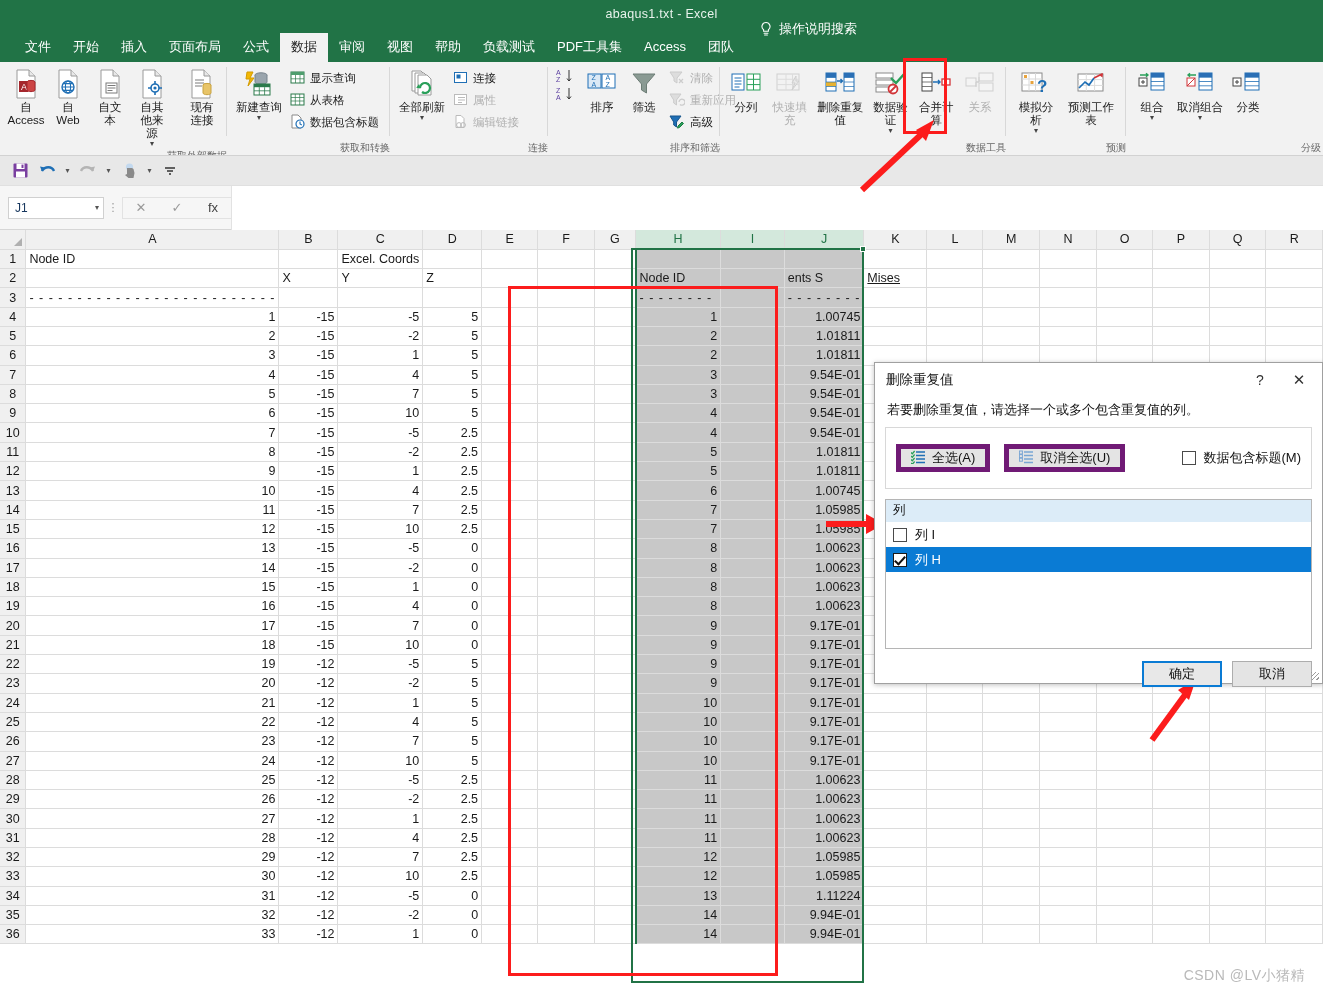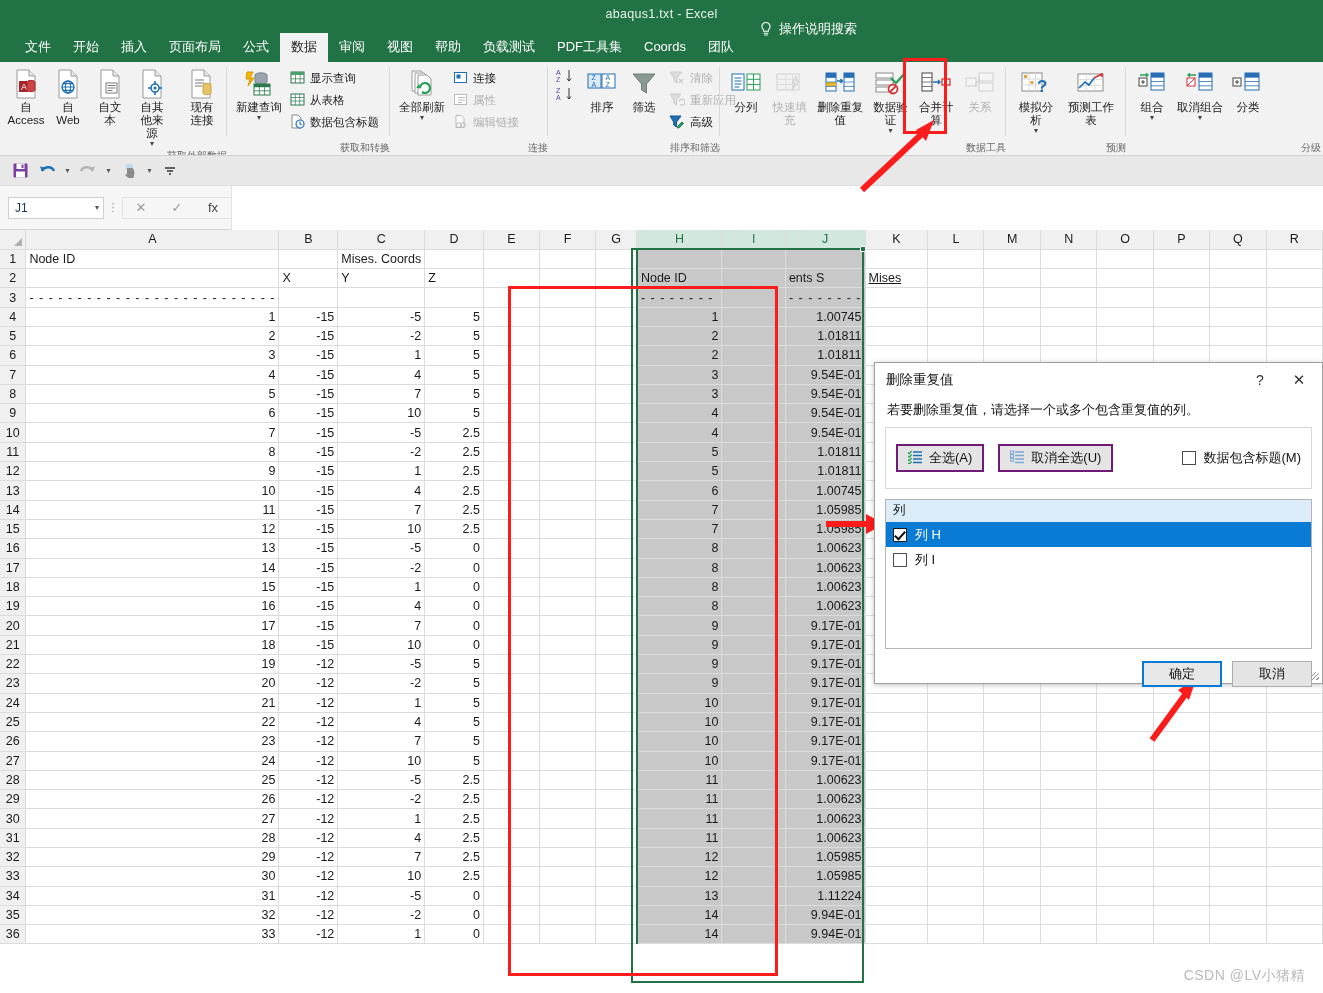--- a/index.html
+++ b/index.html
@@ -146,21 +146,21 @@
   #dlg .dtitle .sp{ flex:1; }
   #dlg .qmark{ width:32px;text-align:center;font-size:14px;color:#333;cursor:default; }
   #dlg .xbtn{ width:46px;height:34px;display:flex;align-items:center;justify-content:center;
               font-size:15px;color:#333;cursor:default; }
   #dlg .dtext{ padding:4px 12px 8px 12px; font-size:13px; }
   #dlg .panel{
     margin:0 10px; border:1px solid #d8d8d8; height:62px;
     display:flex; align-items:center; padding:0 10px;
   }
   .selbtn{
-    height:28px; background:#e4e4e4; border:2px solid #701a75;
+    height:28px; background:#e4e4e4; border:5px solid #701a75;
     display:flex;align-items:center;gap:6px; padding:0 10px; font-size:13px; cursor:default;
   }
   .chkwrap{ display:flex;align-items:center;gap:8px; font-size:13px; }
   .cbox{ width:14px;height:14px;border:1px solid #4a4a4a;background:#fff;
          display:inline-block; position:relative; }
   .cbox.on::after{
     content:""; position:absolute; left:3px; top:0px; width:4px;height:9px;
     border:solid #111; border-width:0 2px 2px 0; transform:rotate(42deg);
   }
   #dlg .listbox{
@@ -197,21 +197,21 @@
   <div class="tab">开始</div>
   <div class="tab">插入</div>
   <div class="tab">页面布局</div>
   <div class="tab">公式</div>
   <div class="tab active">数据</div>
   <div class="tab">审阅</div>
   <div class="tab">视图</div>
   <div class="tab">帮助</div>
   <div class="tab">负载测试</div>
   <div class="tab">PDF工具集</div>
-  <div class="tab">Coords</div>
+  <div class="tab">Access</div>
   <div class="tab">团队</div>
   <div class="tellme">
     <span class="bulb">
       <svg width="14" height="16" viewBox="0 0 14 16">
           <path d="M7 1.5a4 4 0 0 0-2.4 7.2v1.6h4.8V8.7A4 4 0 0 0 7 1.5z" fill="none" stroke="#fff" stroke-width="1.1"></path>
           <path d="M5.1 12.2h3.8M5.6 14h2.8" stroke="#fff" stroke-width="1.1" stroke-linecap="round"></path>
         </svg>
     </span>
     <span>操作说明搜索</span>
   </div>
@@ -716,21 +716,21 @@
         <th class="colhdr">P</th>
         <th class="colhdr">Q</th>
         <th class="colhdr">R</th>
       </tr>
     </thead>
     <tbody id="sheet-body">
         <tr>
           <td class="rowhdr">1</td>
           <td>Node ID</td>
           <td></td>
-          <td>Mises. Coords</td>
+          <td>Excel. Coords</td>
           <td></td>
           <td></td>
           <td></td>
           <td></td>
           <td class="selcell activecol"></td>
           <td class="selcell"></td>
           <td class="selcell"></td>
           <td></td>
           <td></td>
           <td></td>
@@ -1538,28 +1538,28 @@
       <span>取消全选(U)</span>
     </div>
     <span style="flex:1"></span>
     <label class="chkwrap">
       <span class="cbox"></span>
       <span>数据包含标题(M)</span>
     </label>
   </div>
   <div class="listbox">
     <div class="lhead">列</div>
+    <div class="lrow">
+      <span class="cbox"></span>
+      <span>列 I</span>
+    </div>
     <div class="lrow sel">
       <span class="cbox on"></span>
       <span>列 H</span>
     </div>
-    <div class="lrow">
-      <span class="cbox"></span>
-      <span>列 I</span>
-    </div>
   </div>
   <div class="dfoot">
     <div class="dbtn primary">确定</div>
     <div class="dbtn">取消</div>
   </div>
   <div class="resizer"></div>
 </div>
 
 <div id="watermark">CSDN @LV小猪精</div>
 

